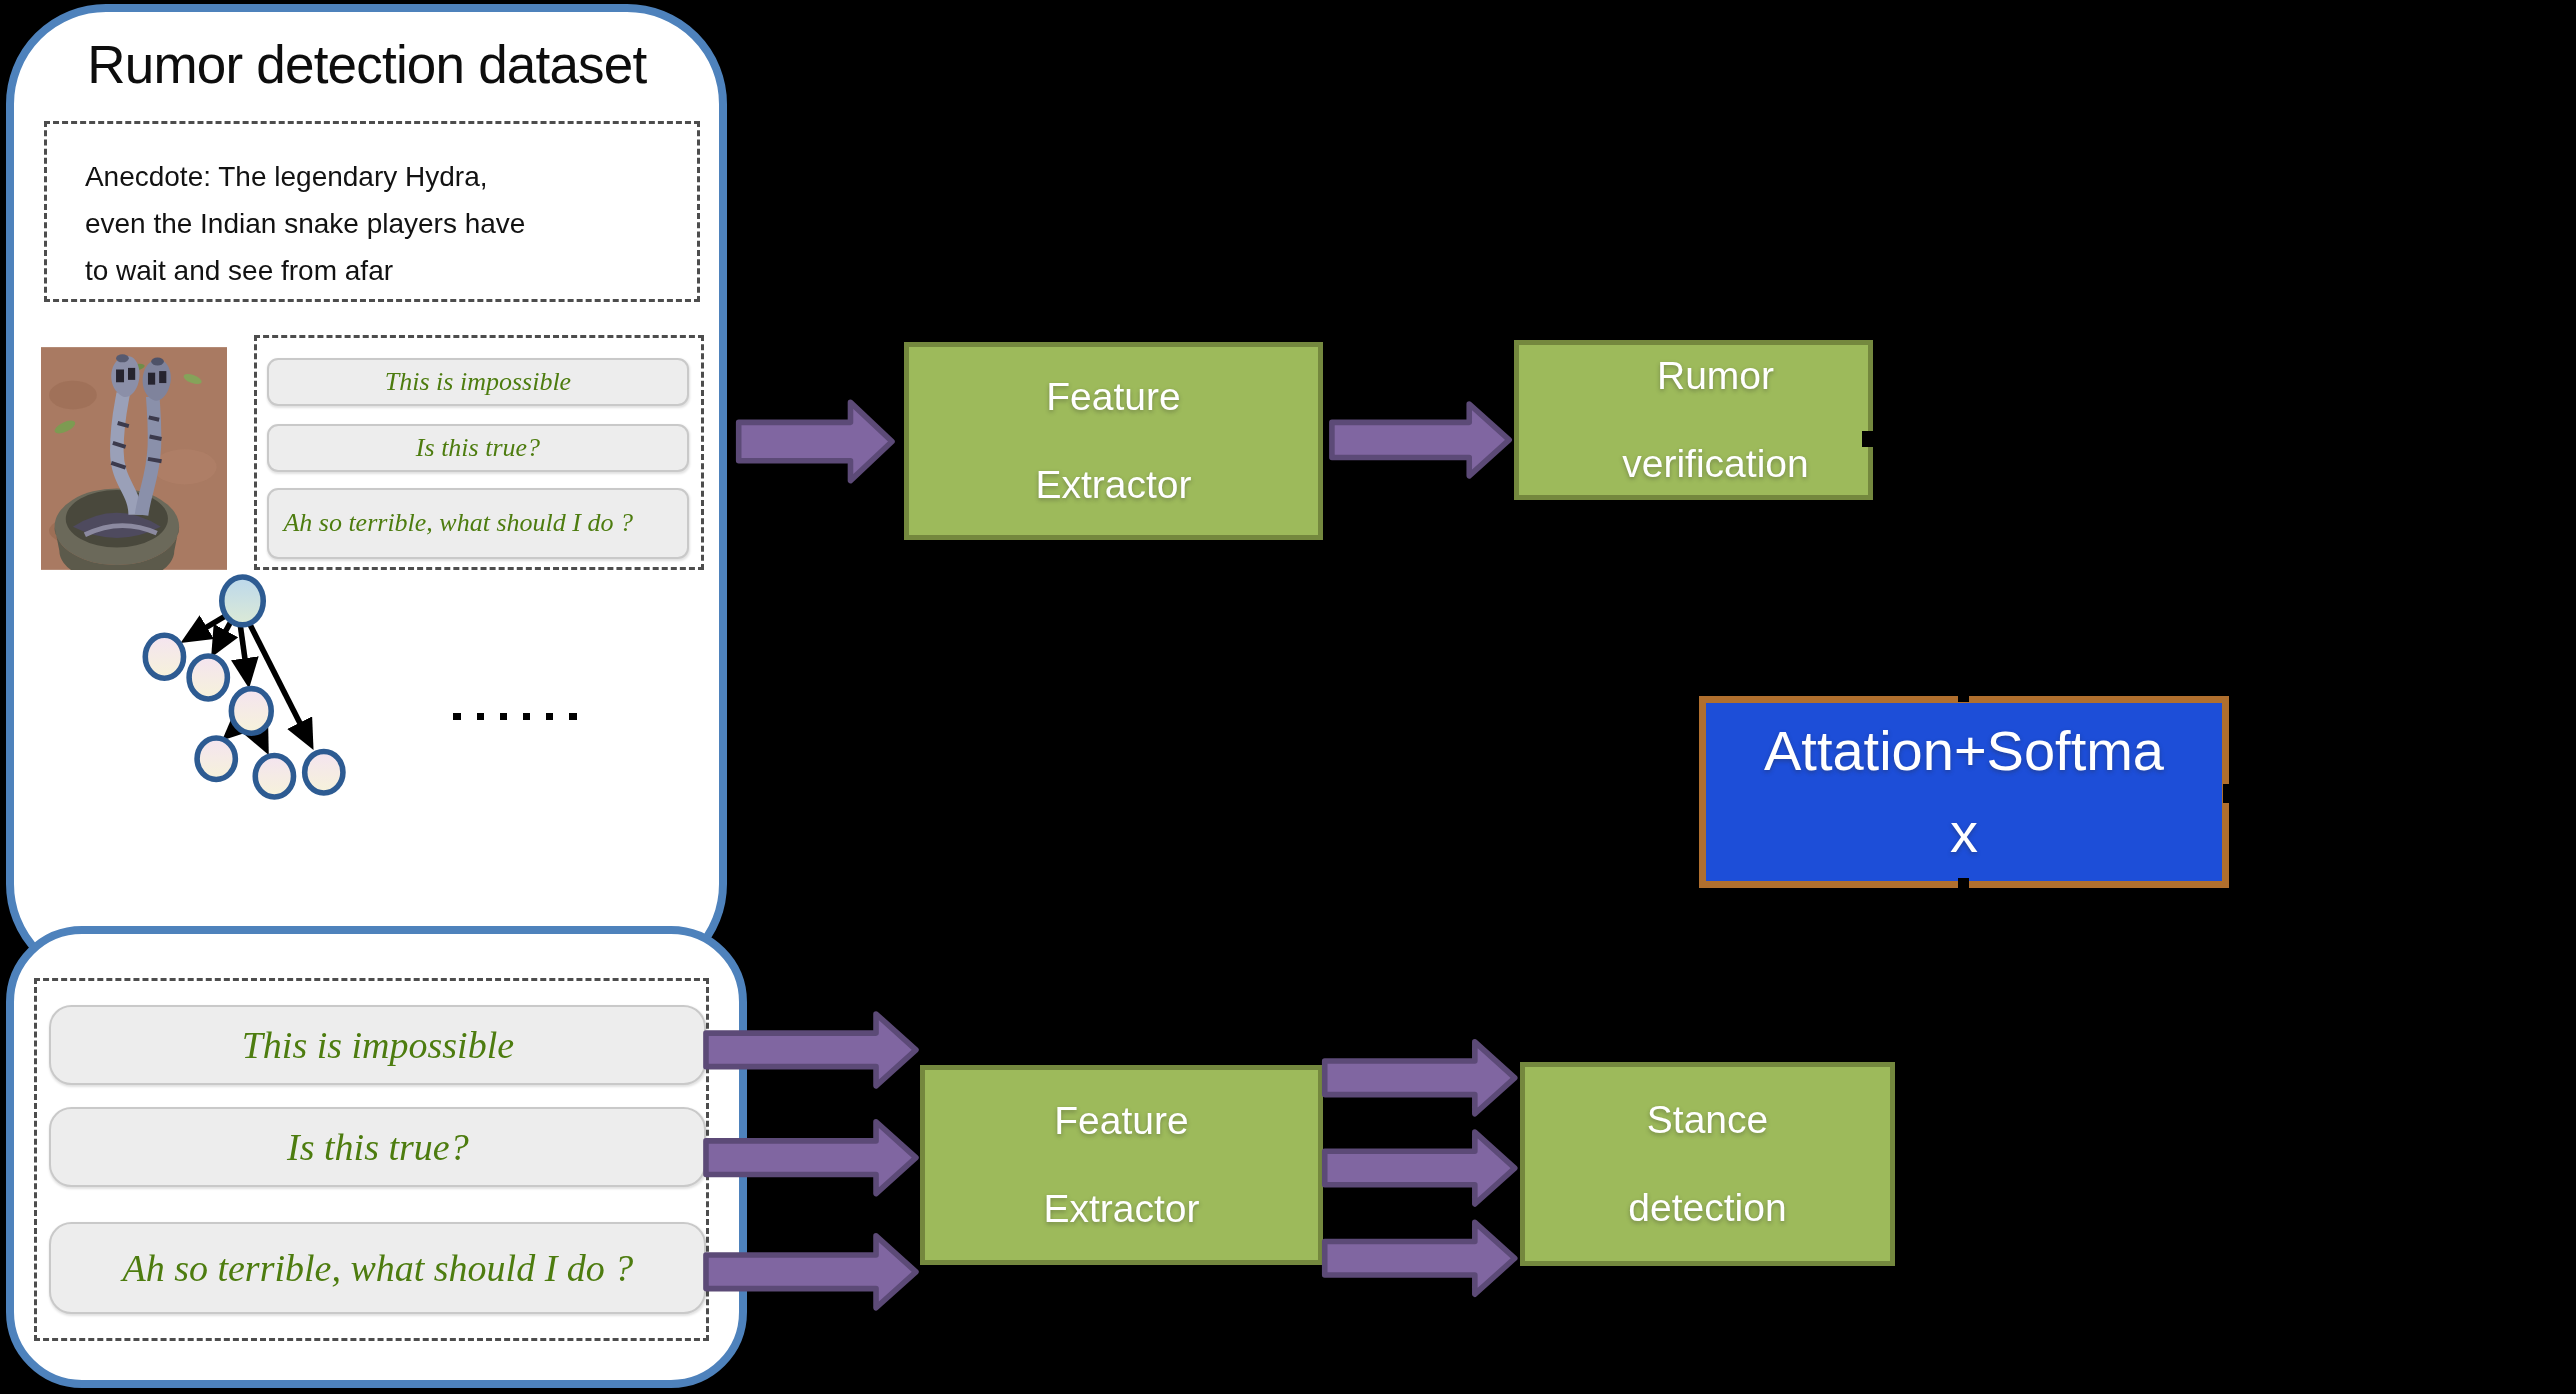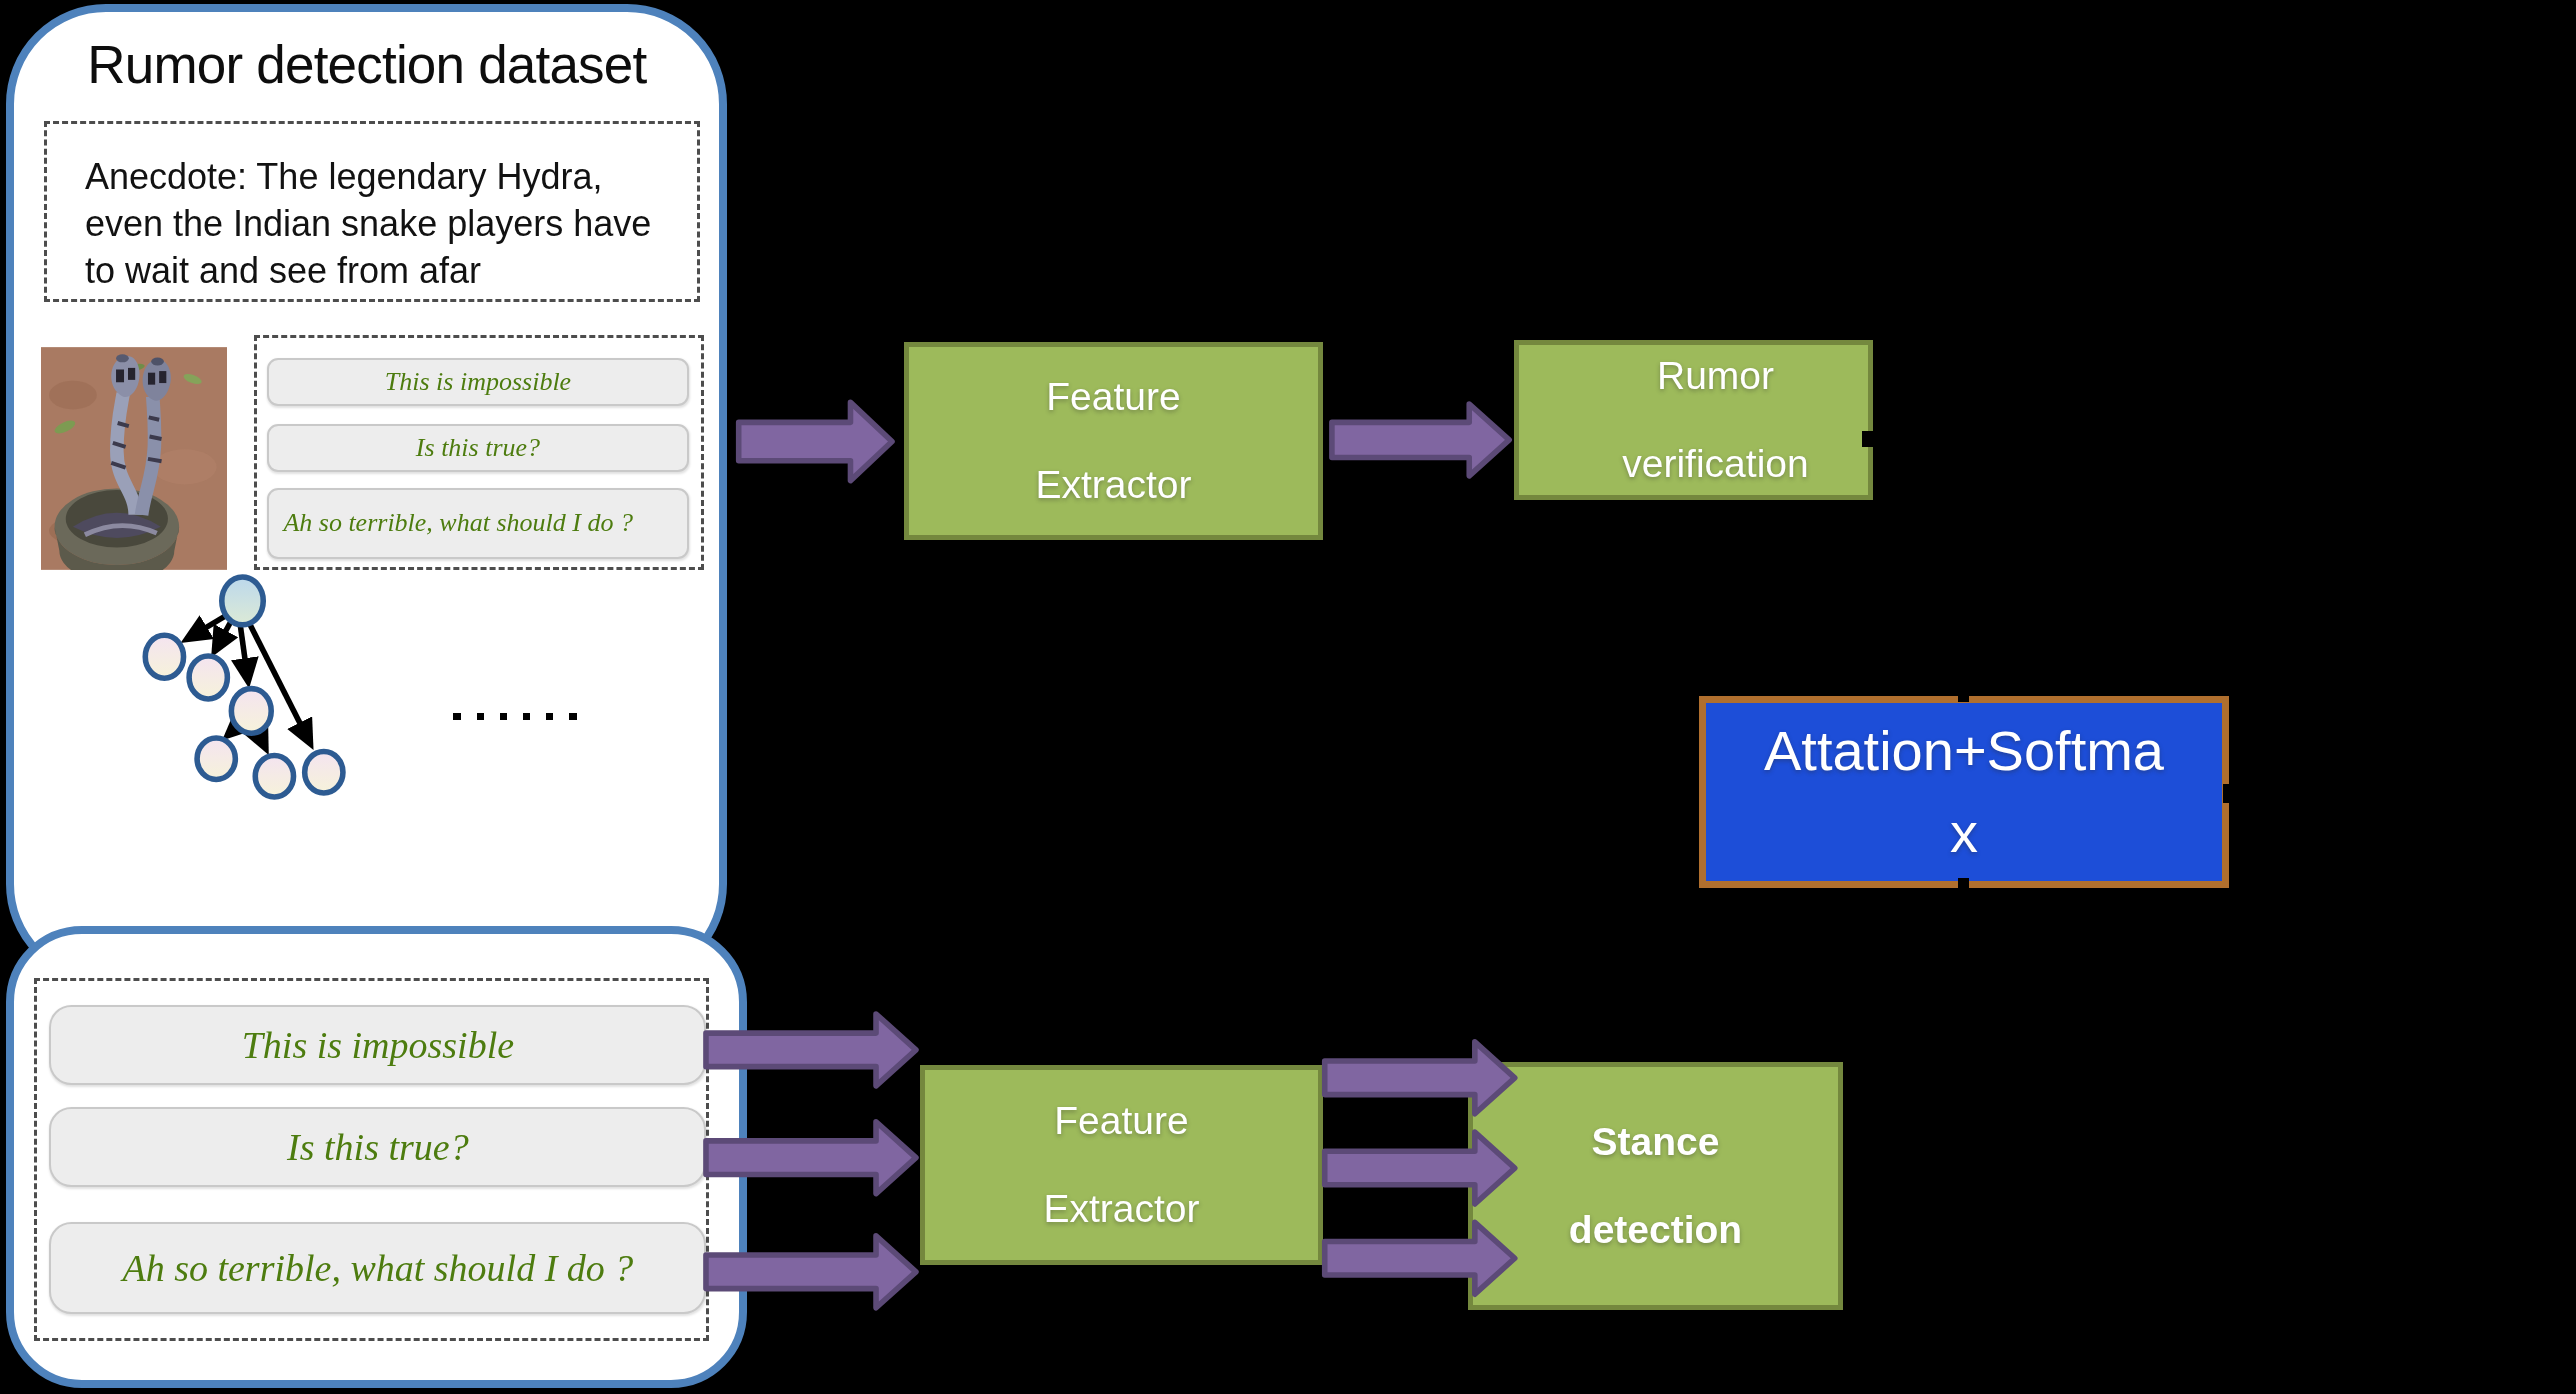--- a/index.html
+++ b/index.html
@@ -9,21 +9,21 @@
   
   .panel{position:absolute;background:#fff;border:8px solid #4E82BC;box-sizing:border-box;}
   #dataset-panel{left:6.4px;top:4px;width:721px;height:980px;border-radius:100px;}
   #posts-panel{left:6.4px;top:926px;width:741px;height:462px;border-radius:76px;}
 
   .panel-title{position:absolute;left:0;right:0;top:22.4px;text-align:center;
                font-size:53px;color:#0d0d0d;letter-spacing:-0.8px;}
 
   .dashed-box{position:absolute;border:3.2px dashed #4d4d4d;box-sizing:border-box;background:#fff;}
   #anecdote-box{left:29.5px;top:109px;width:656px;height:181px;}
-  .anecdote-text{position:absolute;left:38px;top:29px;font-size:36px;line-height:47px;color:#121212;}
+  .anecdote-text{position:absolute;left:38px;top:29px;font-size:28px;line-height:47px;color:#121212;}
 
   #replies-box{left:240px;top:323px;width:450px;height:235px;}
   #posts-box{left:20px;top:44px;width:675px;height:363px;}
 
   
   .chip{box-sizing:border-box;background:#EDEDED;border:2.4px solid #C9C9C9;
         font-family:"Liberation Serif",serif;color:#4d7c0f;display:flex;
         align-items:center;justify-content:center;box-shadow:0.8px 1.6px 2.4px rgba(0,0,0,0.12);font-style:italic;}
   .chip-sm{width:422px;height:48px;margin-left:9.6px;border-radius:11.2px;font-size:26px;}
   .chip-sm.first{margin-top:20px;} .chip-sm.mid{margin-top:17.6px;} .chip-sm.tall{margin-top:16px;height:71px;
@@ -44,21 +44,21 @@
   
   .pbox{position:absolute;box-sizing:border-box;display:flex;flex-direction:column;
         align-items:center;justify-content:center;text-align:center;color:#fff;
         text-shadow:0 2.4px 4px rgba(40,40,40,0.35);}
   .green{background:#9DBA5B;border:5.6px solid #74883E;font-size:39px;line-height:88px;}
   .orange{background:#1d4ed8;border:7.2px solid #B06F2E;font-size:56px;line-height:82px;}
   #fe-top{left:904px;top:342px;width:419px;height:198px;}
   #rumor-ver{left:1514px;top:340px;width:359px;height:160px;padding-left:44px;}
   #attention{left:1699px;top:696px;width:530px;height:192px;}
   #fe-bottom{left:920px;top:1065px;width:403px;height:200px;}
-  #stance-det{left:1468px;top:1062px;width:375px;height:248px;font-weight:bold;}
+  #stance-det{left:1520px;top:1062px;width:375px;height:204px;}
 
   
   #arrows{position:absolute;left:0;top:0;width:2576px;height:1394px;pointer-events:none;}
 
   .stub{position:absolute;background:#000;}
 </style>
 </head>
 <body>
 
 <div id="canvas">

